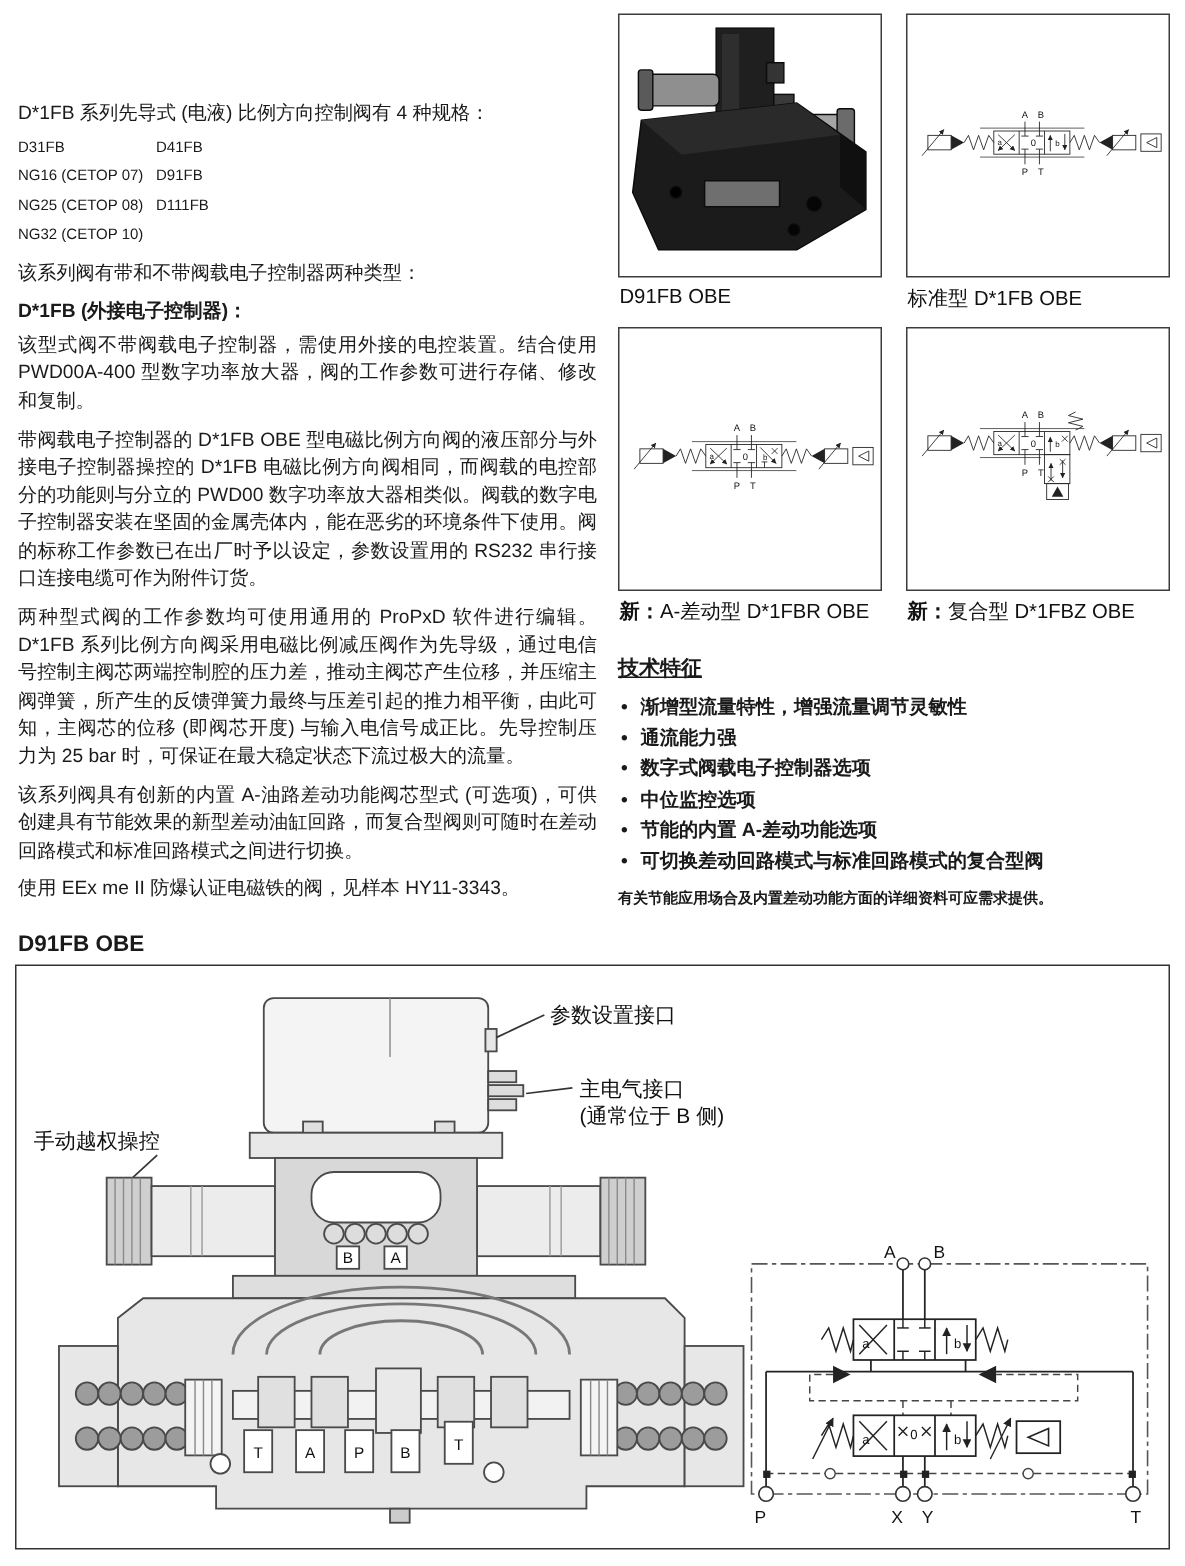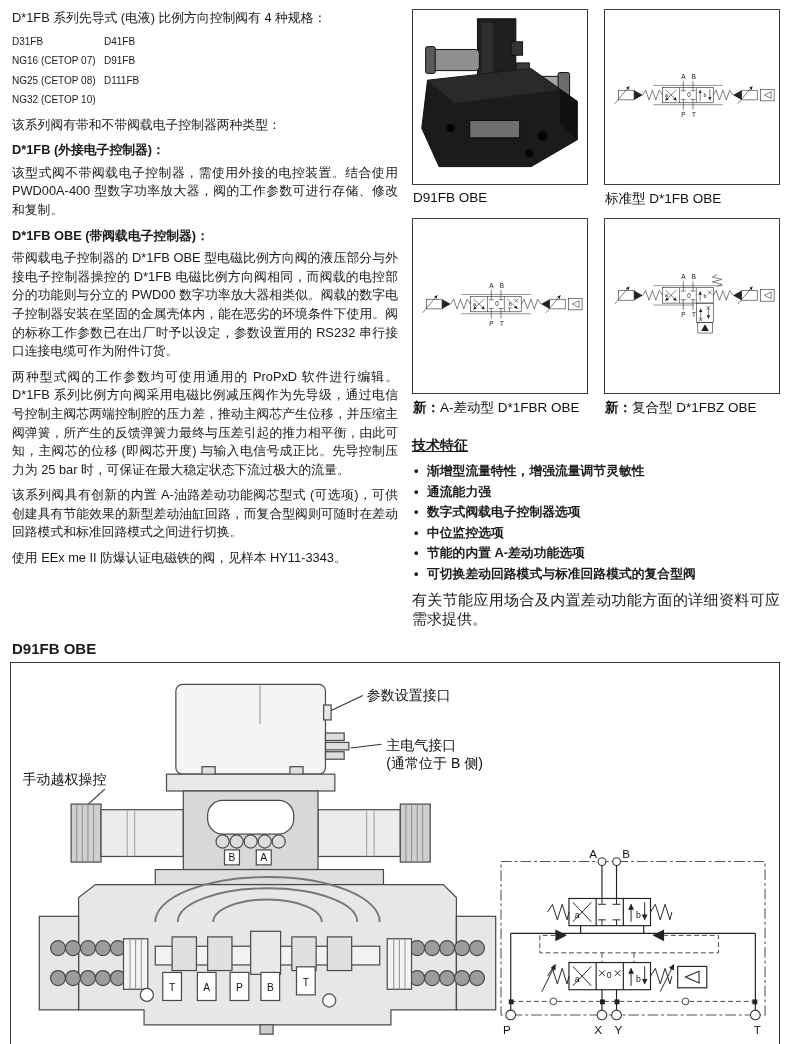--- a/index.html
+++ b/index.html
@@ -2,42 +2,42 @@
 <html><head>
 <meta charset="utf-8">
 <style>
   * { margin:0; padding:0; box-sizing:border-box; }
   html,body { background:#ffffff; }
   body {
     width:790px; height:1044px; overflow:hidden;
     font-family:"Liberation Sans", sans-serif;
     color:#1a1a1a; position:relative;
   }
-  .top { display:flex; gap:14px; padding:9px 10px 0 12px; }
+  .top { display:flex; gap:14px; padding:9px 10px 0 12px;align-items:flex-end; }
   .col-left  { width:386px; }
   .col-right { width:368px; }
 
   
   .col-left p { font-size:12.8px; line-height:18.6px; text-align:justify; margin:0 0 7px 0; }
   .col-left p.tight { margin-bottom:4px; }
   .b { font-weight:bold; }
   .models { display:grid; grid-template-columns:92px 1fr; font-size:10px; line-height:19.5px; margin:0 0 6px 0; }
 
   
   .fig-row { display:flex; gap:16px; }
   .fig { width:176px; }
   .fig-box { height:176px; border:1px solid #3c3c3c; background:#fff; display:flex; align-items:center; justify-content:center; overflow:hidden; }
   .fig-box.sym { align-items:center; }
   .fig-cap { font-size:13.5px; margin:5px 0 10px 1px; color:#111; }
   .fig-cap .b { font-weight:bold; }
   .feat-title { font-size:14px; font-weight:bold; margin:10px 0 6px 0;text-decoration:underline; }
   ul.features { list-style:none; margin:0 0 6px 2px; }
   ul.features li { font-size:12.8px; line-height:20.5px; font-weight:600; display:flex; }
   ul.features li .dot { width:13px; flex:0 0 13px; }
-  .feat-note { font-size:15px; line-height:19px; font-weight:normal; text-align:justify; }
+  .feat-note { font-size:10px; line-height:19px; font-weight:bold; text-align:justify; }
 
   
   .bottom-title { font-size:15px; font-weight:bold; margin:12px 0 5px 12px; }
   .diagram-box { position:relative; margin:0 10px 0 10px; height:390px; border:1.5px solid #333; background:#fff; }
   .xsect { position:absolute; left:4px; top:8px; }
   .schem { position:absolute; right:4px; bottom:4px; }
 
   svg text { font-family:"Liberation Sans", sans-serif; fill:#111; }
   .ln   { stroke:#222; stroke-width:1.2; fill:none; }
   .lnth { stroke:#222; stroke-width:1;   fill:none; }
@@ -57,21 +57,20 @@
         <span>NG16 (CETOP 07)</span>
       <span>D91FB</span>
         <span>NG25 (CETOP 08)</span>
       <span>D111FB</span>
         <span>NG32 (CETOP 10)</span>
     </div>
 
     <p>该系列阀有带和不带阀载电子控制器两种类型：</p>
     <p class="b tight">D*1FB (外接电子控制器)：</p>
     <p>该型式阀不带阀载电子控制器，需使用外接的电控装置。结合使用 PWD00A-400 型数字功率放大器，阀的工作参数可进行存储、修改和复制。</p>
-    <p class="b tight">D*1FB OBE (带阀载电子控制器)：</p>
     <p>带阀载电子控制器的 D*1FB OBE 型电磁比例方向阀的液压部分与外接电子控制器操控的 D*1FB 电磁比例方向阀相同，而阀载的电控部分的功能则与分立的 PWD00 数字功率放大器相类似。阀载的数字电子控制器安装在坚固的金属壳体内，能在恶劣的环境条件下使用。阀的标称工作参数已在出厂时予以设定，参数设置用的 RS232 串行接口连接电缆可作为附件订货。</p>
     <p>两种型式阀的工作参数均可使用通用的 ProPxD 软件进行编辑。D*1FB 系列比例方向阀采用电磁比例减压阀作为先导级，通过电信号控制主阀芯两端控制腔的压力差，推动主阀芯产生位移，并压缩主阀弹簧，所产生的反馈弹簧力最终与压差引起的推力相平衡，由此可知，主阀芯的位移 (即阀芯开度) 与输入电信号成正比。先导控制压力为 25 bar 时，可保证在最大稳定状态下流过极大的流量。</p>
     <p>该系列阀具有创新的内置 A-油路差动功能阀芯型式 (可选项)，可供创建具有节能效果的新型差动油缸回路，而复合型阀则可随时在差动回路模式和标准回路模式之间进行切换。</p>
     <p>使用 EEx me II 防爆认证电磁铁的阀，见样本 HY11-3343。</p>
   </div>
 
   <div class="col-right">
 
     <div class="fig-row">
 

